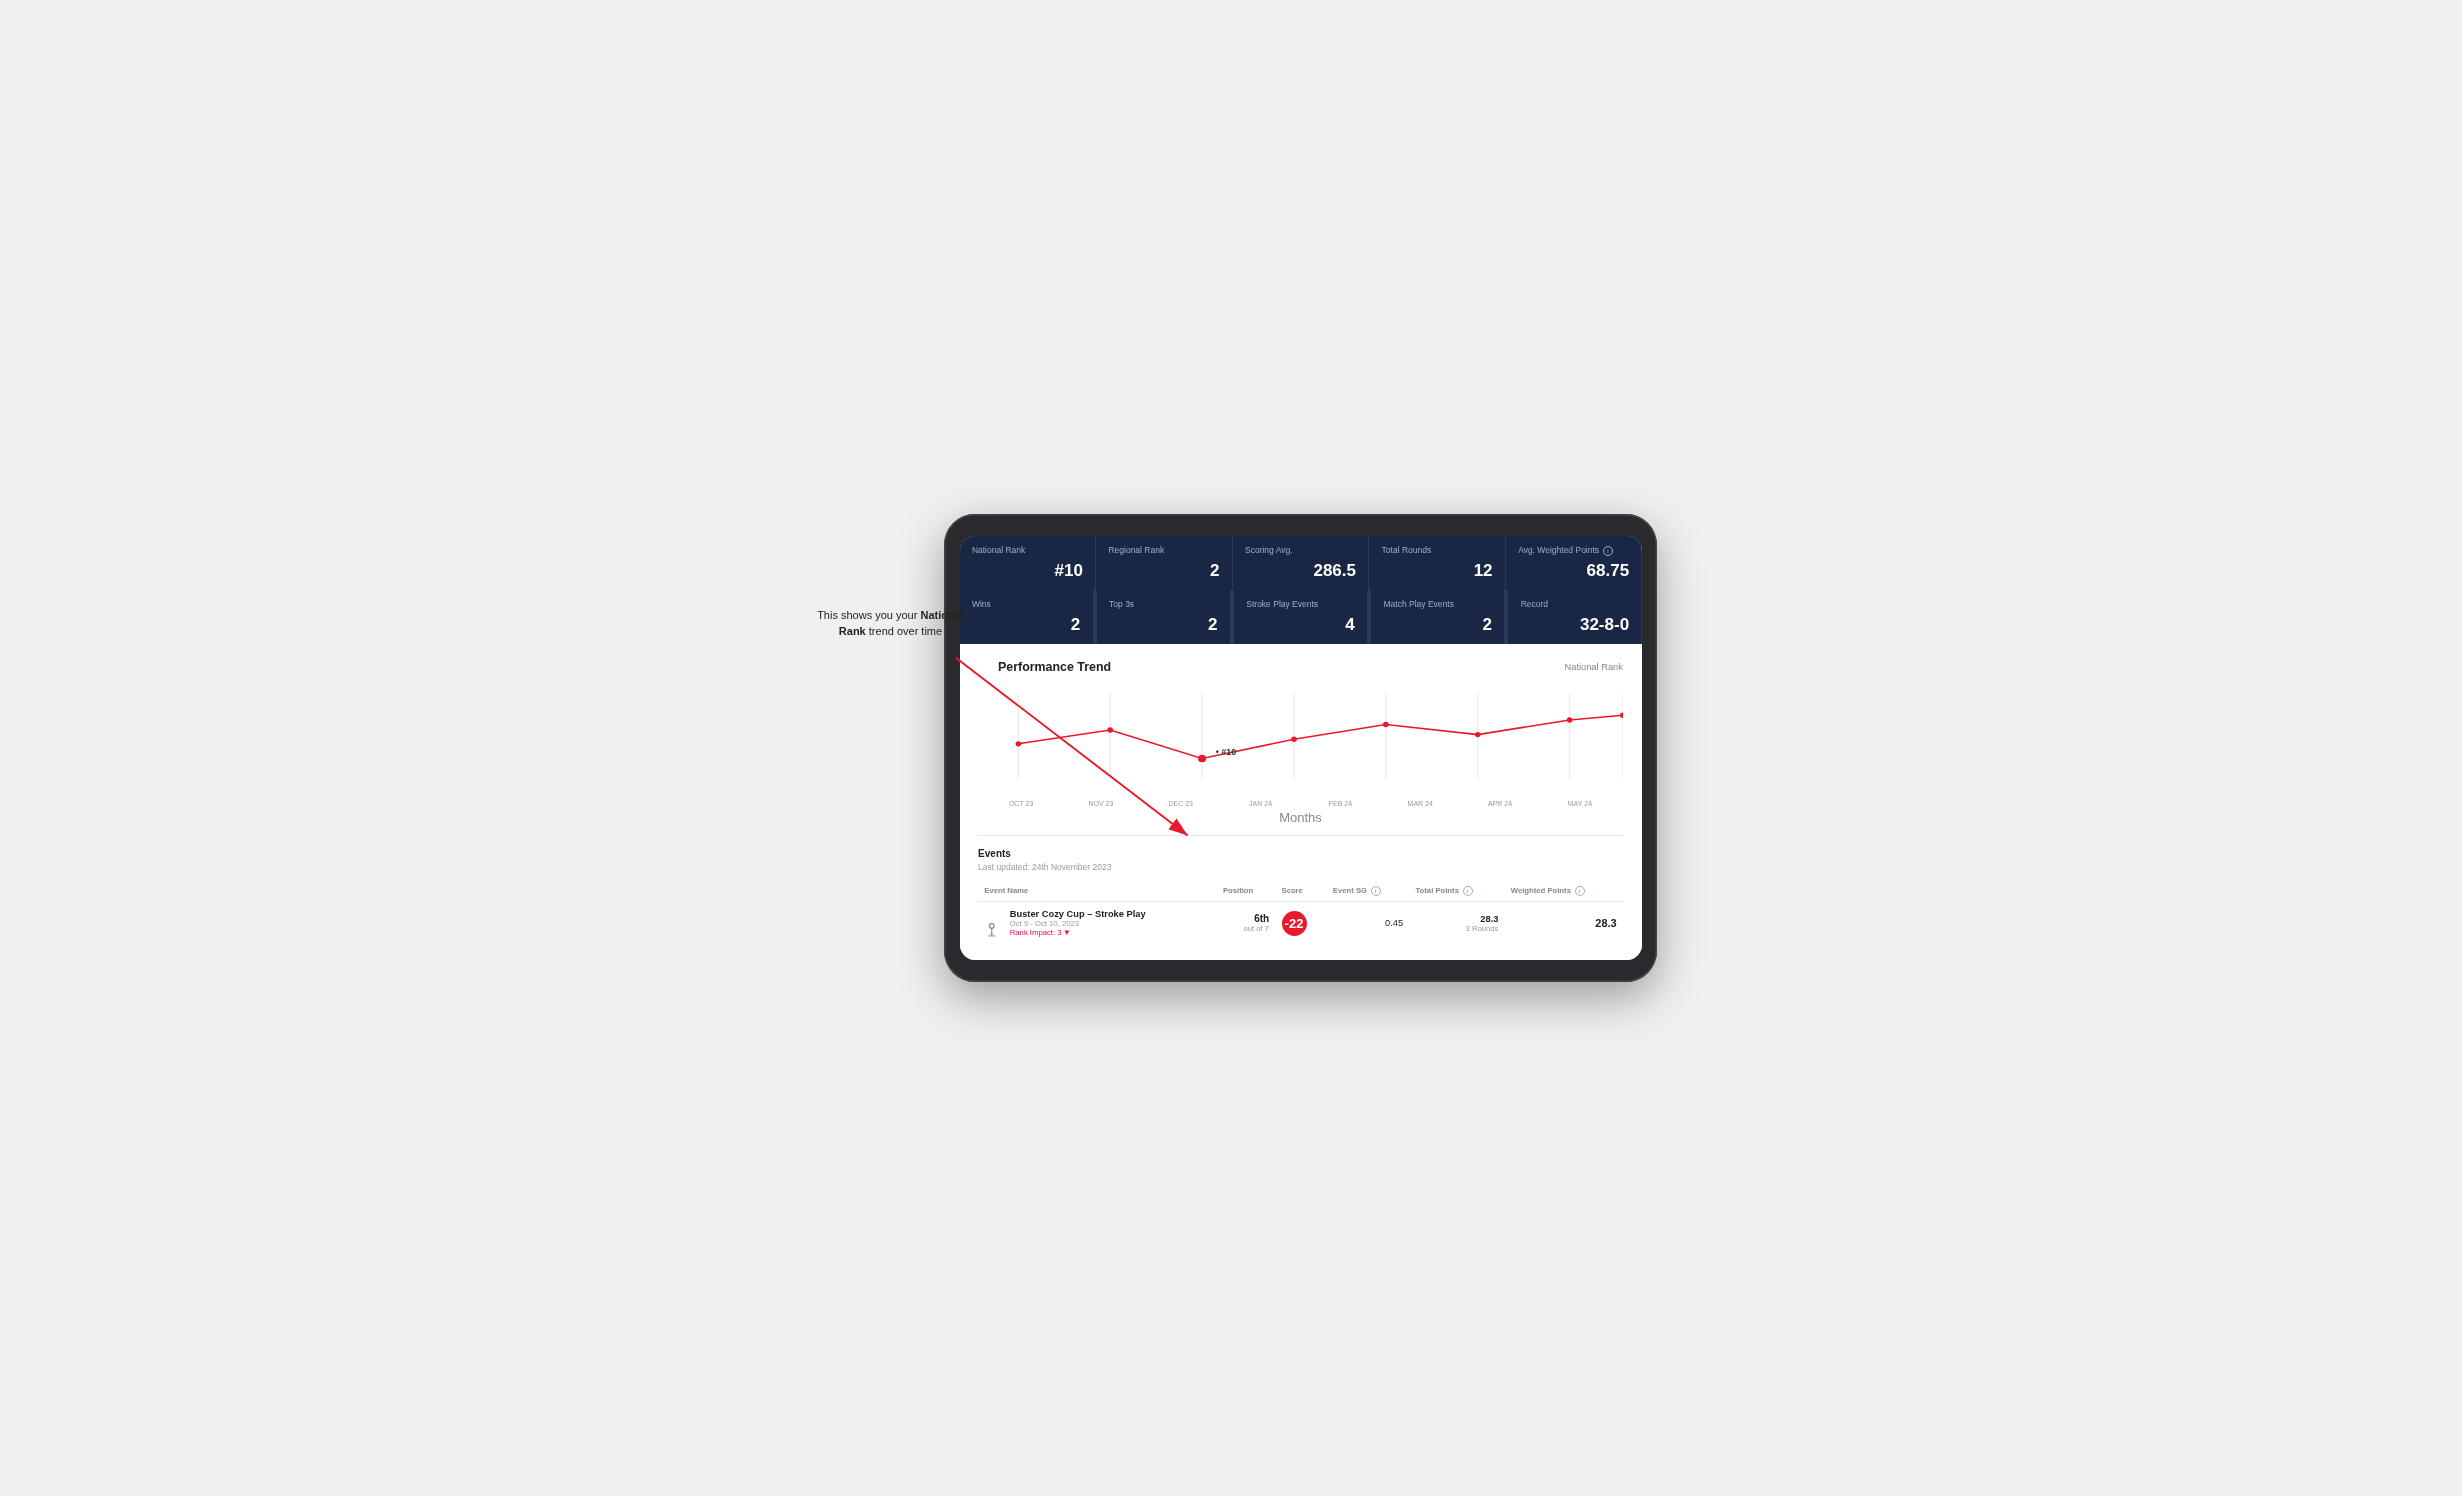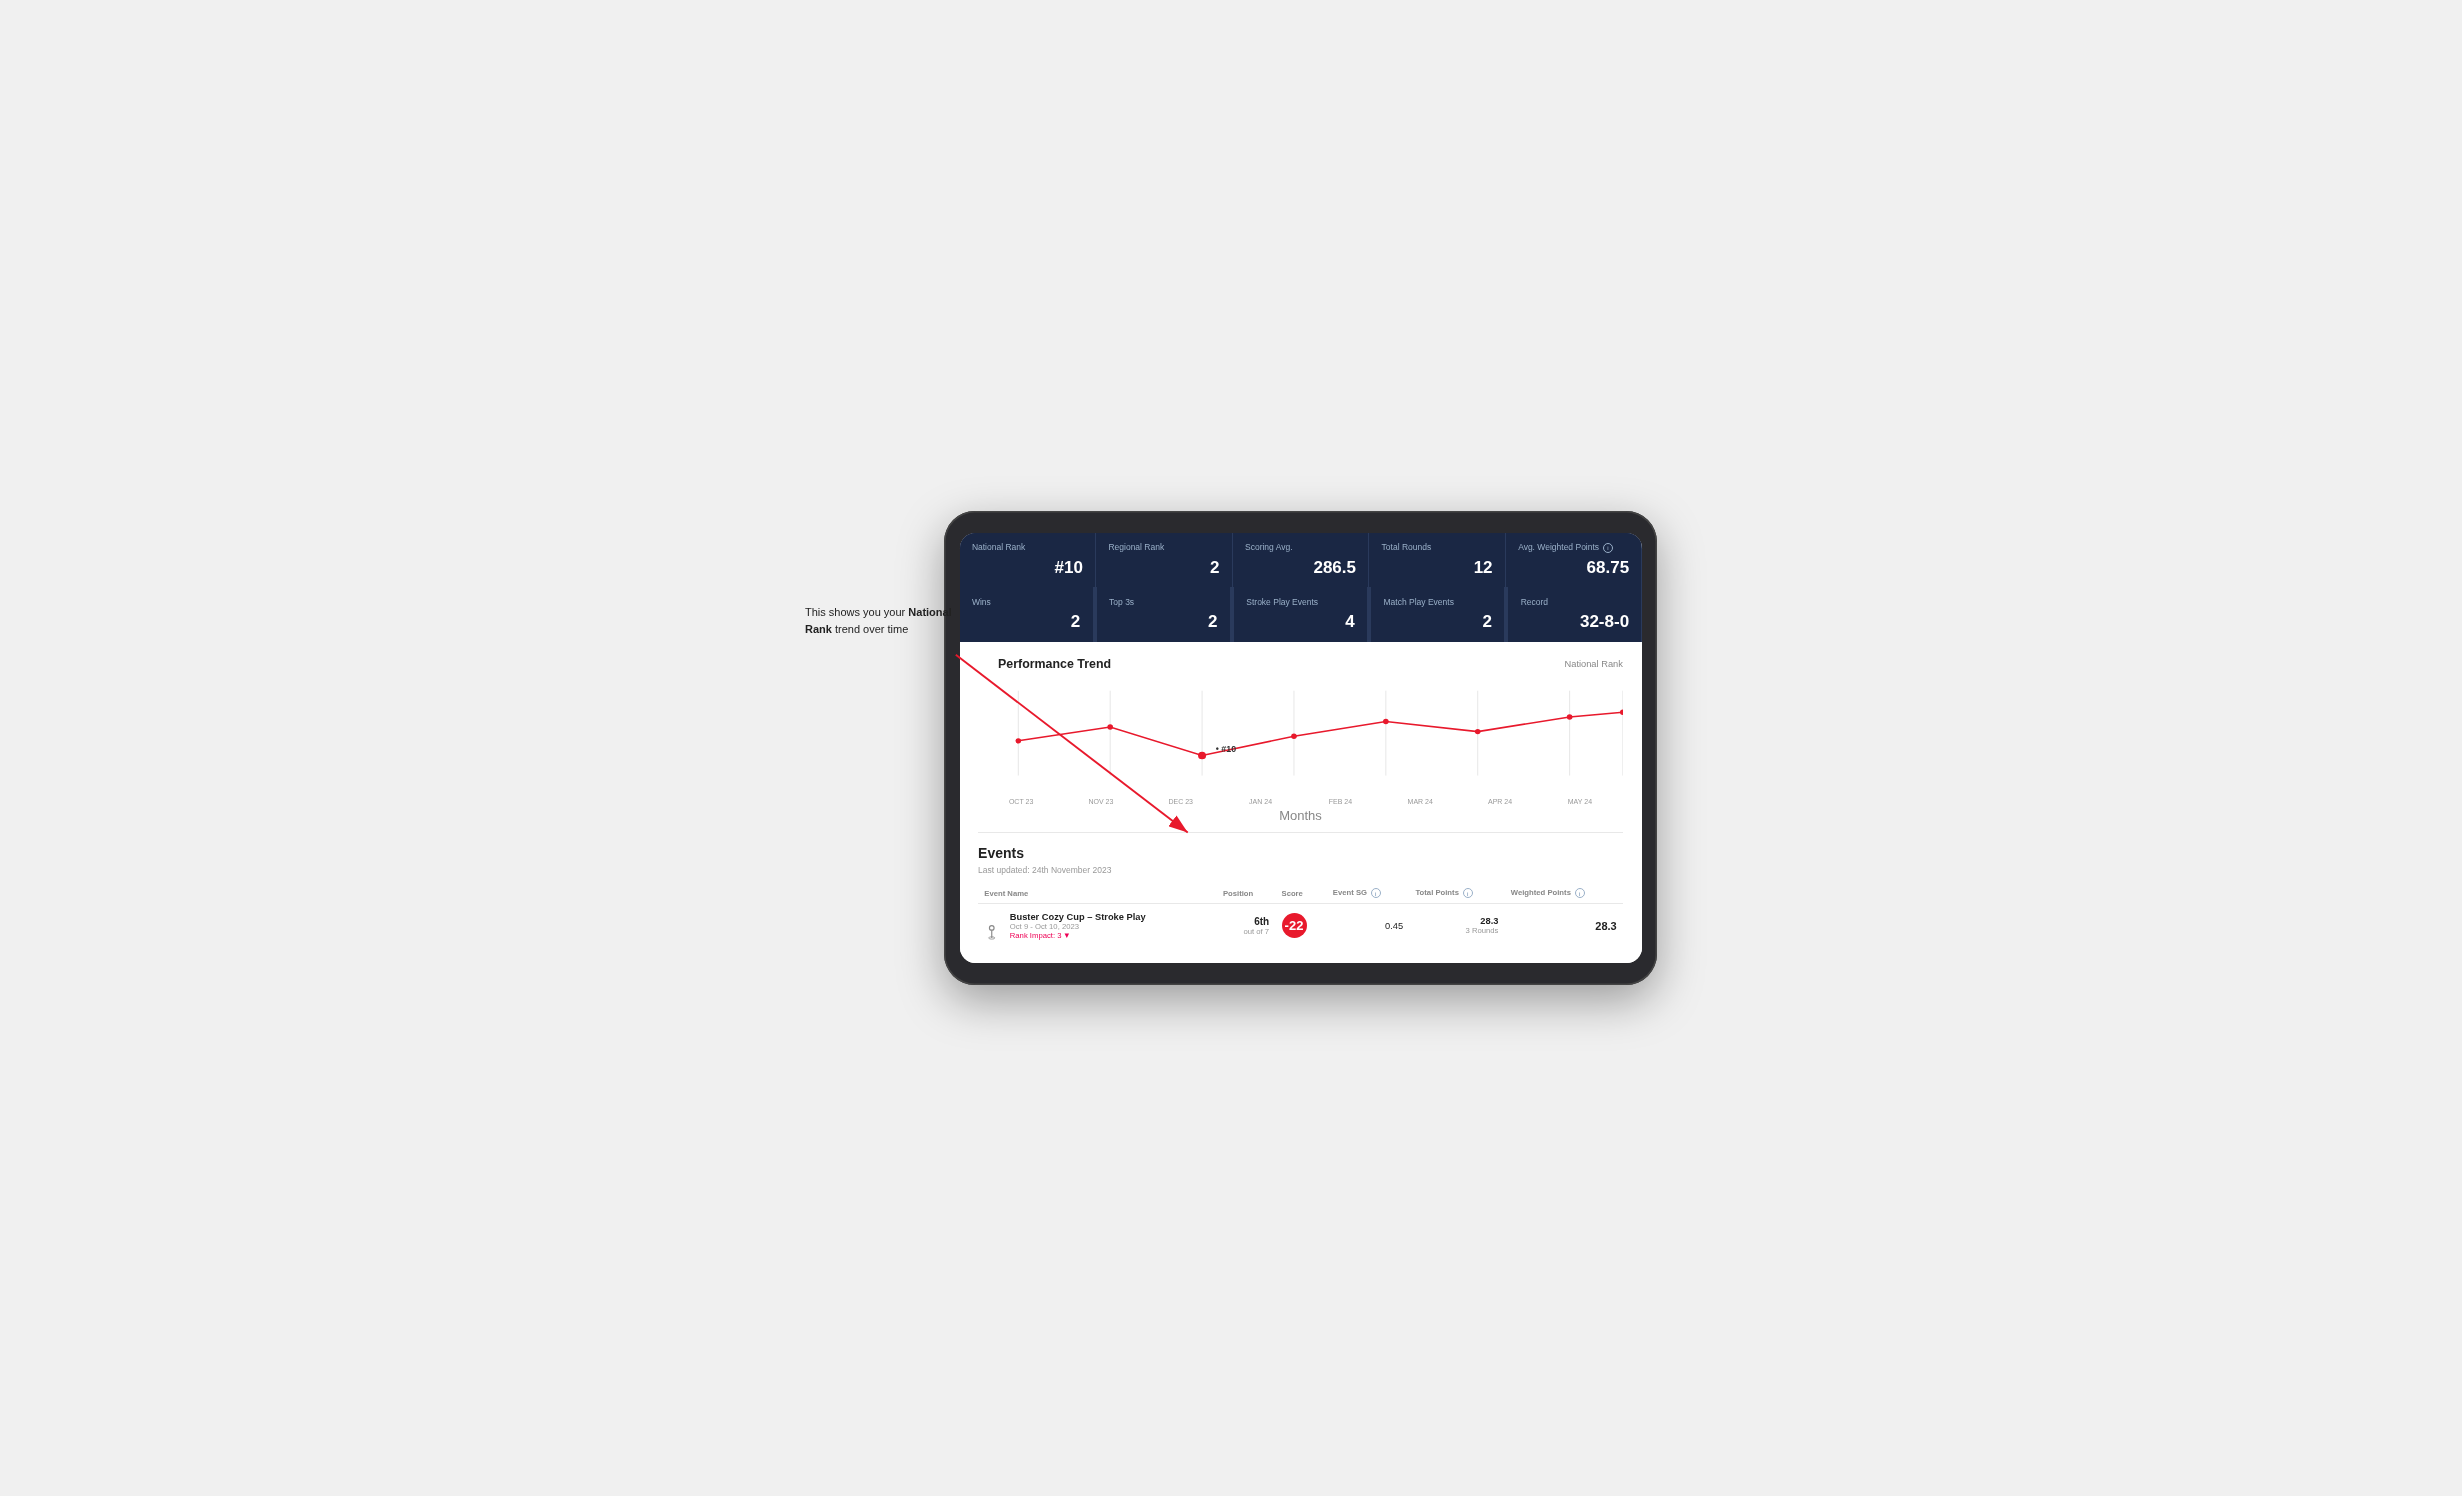--- a/index.html
+++ b/index.html
@@ -14,27 +14,28 @@
     }
 
     .scene {
       position: relative;
       width: 100%;
       max-width: 852px;
     }
 
     .annotation {
       position: absolute;
-      left: 0;
+      left: 8px;
       top: 93px;
       width: 155px;
       font-size: 11px;
       color: #222;
       line-height: 1.5;
       z-index: 10;
+      text-align: center;
     }
     .annotation strong { font-weight: 700; }
 
     .arrow-line {
       position: absolute;
       left: 143px;
       top: 136px;
       z-index: 10;
       pointer-events: none;
     }
@@ -153,21 +154,21 @@
     .events-section {
       border-top: 0.8px solid #e8e8e8;
       padding-top: 12.4px;
     }
 
     .events-header {
       margin-bottom: 3.1px;
     }
 
     .events-title {
-      font-size: 14px;
+      font-size: 10px;
       font-weight: 700;
       color: #222;
     }
 
     .events-updated {
       font-size: 8.5px;
       color: #999;
       margin-bottom: 9.3px;
     }
 

